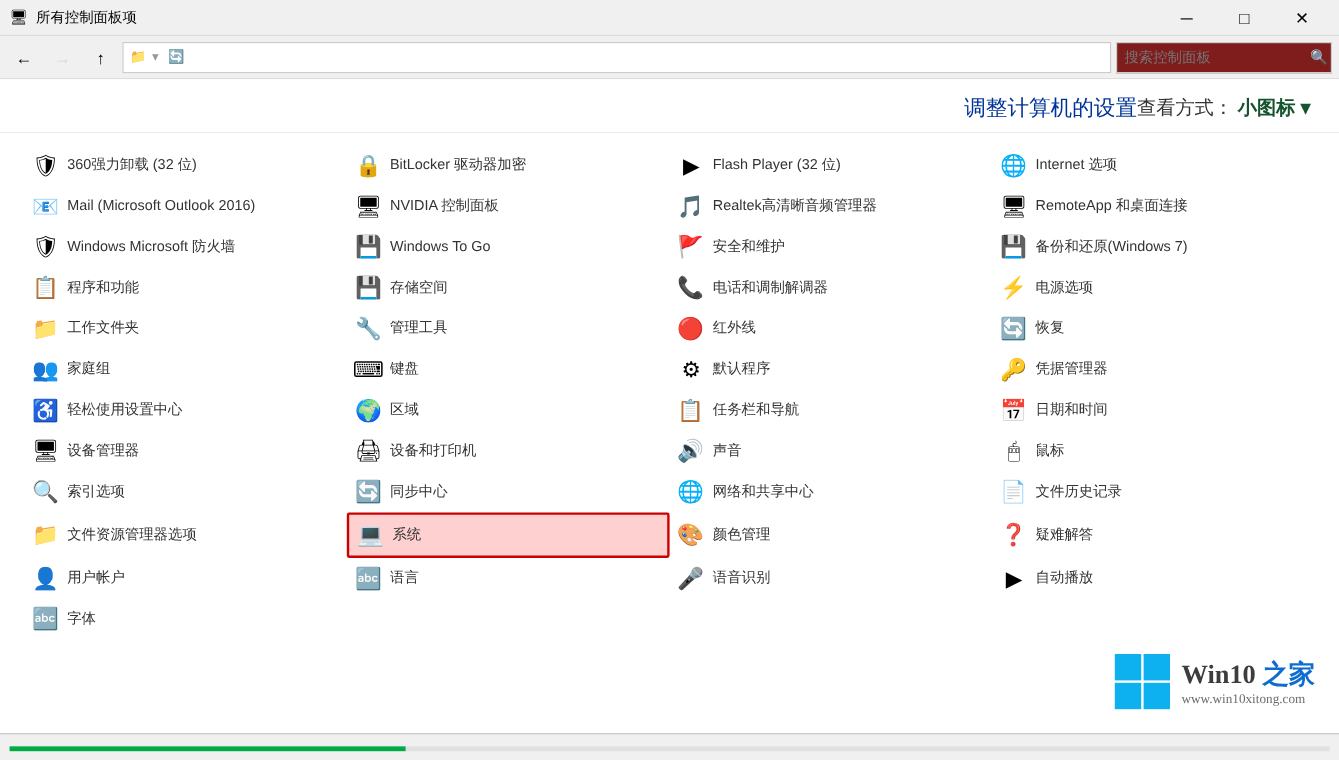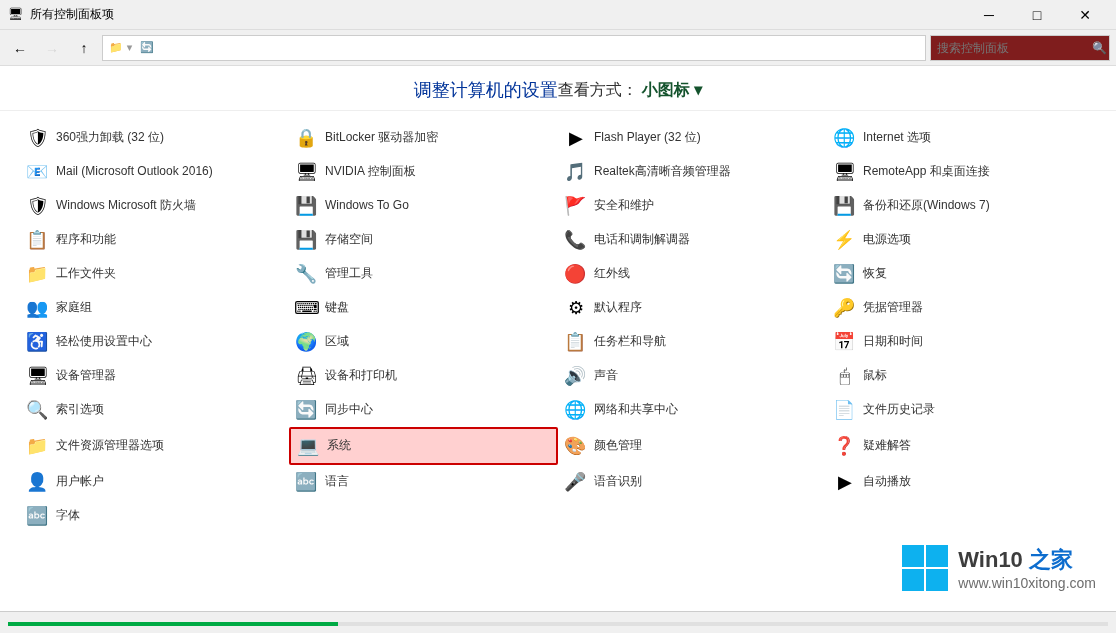--- a/index.html
+++ b/index.html
@@ -99,23 +99,23 @@
     }
 
     
     .main {
       background: white;
       height: calc(633px - 30px - 36px);
       overflow-y: auto;
     }
     .content-header {
       display: flex;
-      justify-content: center;
-      align-items: center;
-      padding: 12px 34px 8px;
+      justify-content: flex-end;
+      align-items: center;
+      padding: 12px 24px 8px;
       border-bottom: 1px solid #eee;
     }
     .content-title {
       font-size: 18px;
       font-weight: normal;
       color: #003399;
     }
     .view-options {
       display: flex;
       align-items: center;
@@ -179,21 +179,21 @@
       display: flex;
       flex-direction: column;
     }
     .watermark-title {
       font-size: 22px;
       font-weight: bold;
       color: #333;
     }
     .watermark-title span { color: #0066cc; }
     .watermark-url {
-      font-size: 14px;
+      font-size: 11px;
       color: #666;
     }
 
     
     .status-bar {
       position: fixed;
       bottom: 0;
       left: 0;
       right: 0;
       height: 22px;
@@ -420,21 +420,21 @@
     <span class="item-label">自动播放</span>
   </div>
       <div class="item">
     <span class="item-icon" style="font-size:18px">🔤</span>
     <span class="item-label">字体</span>
   </div>
     </div>
 </div>
 
 <div class="watermark">
-  <div style="display:flex;align-items:center;gap:8px;">
+  <div style="display:flex;align-items:center;gap:8px;font-family:Liberation Serif, serif;">
     <svg width="50" height="50" viewBox="0 0 50 50">
       <rect x="2" y="2" width="22" height="22" fill="#00adef"></rect>
       <rect x="26" y="2" width="22" height="22" fill="#00adef"></rect>
       <rect x="2" y="26" width="22" height="22" fill="#00adef"></rect>
       <rect x="26" y="26" width="22" height="22" fill="#00adef"></rect>
     </svg>
     <div class="watermark-text">
       <div class="watermark-title">Win10 <span>之家</span></div>
       <div class="watermark-url">www.win10xitong.com</div>
     </div>

